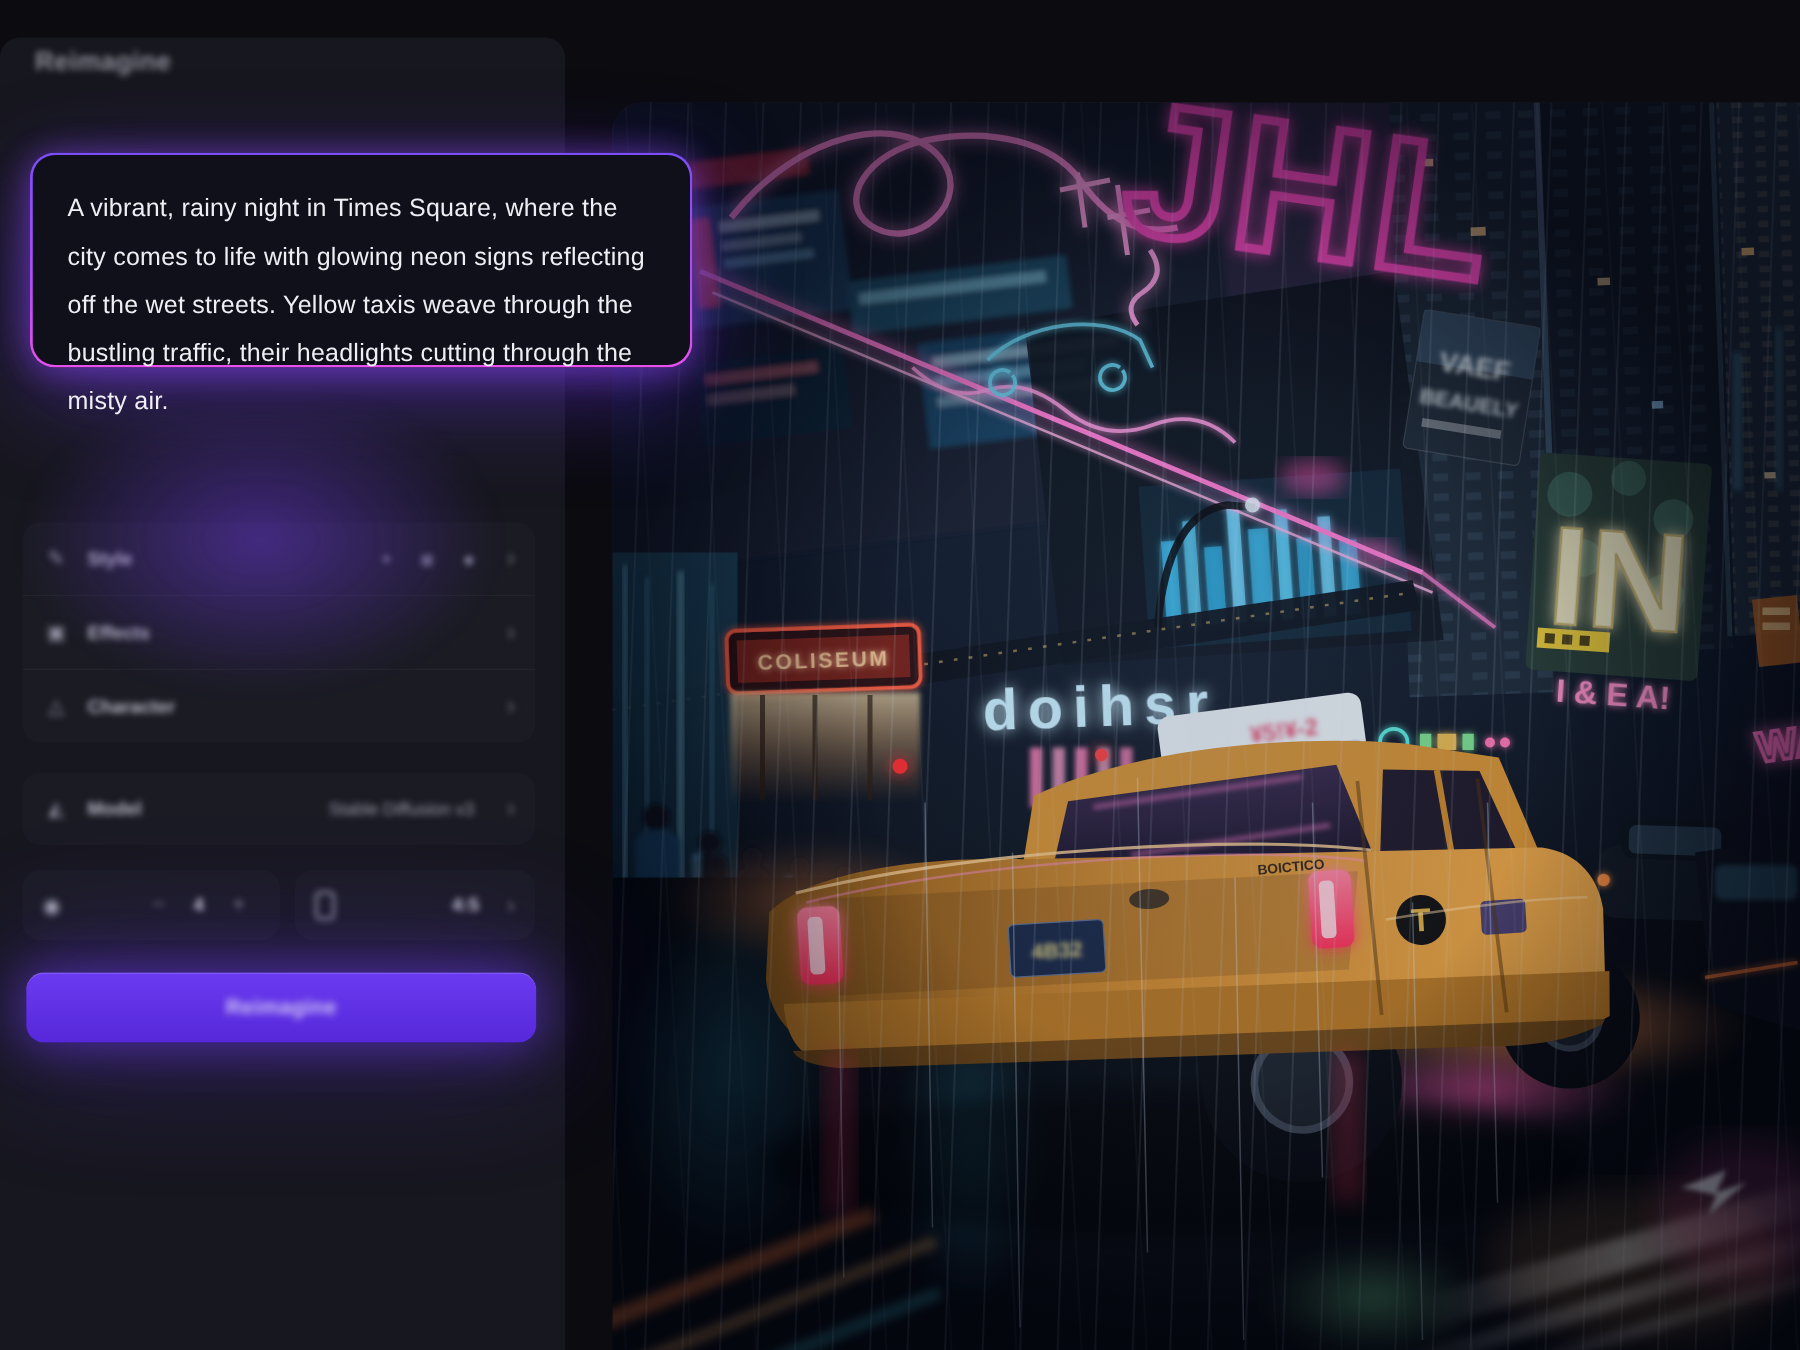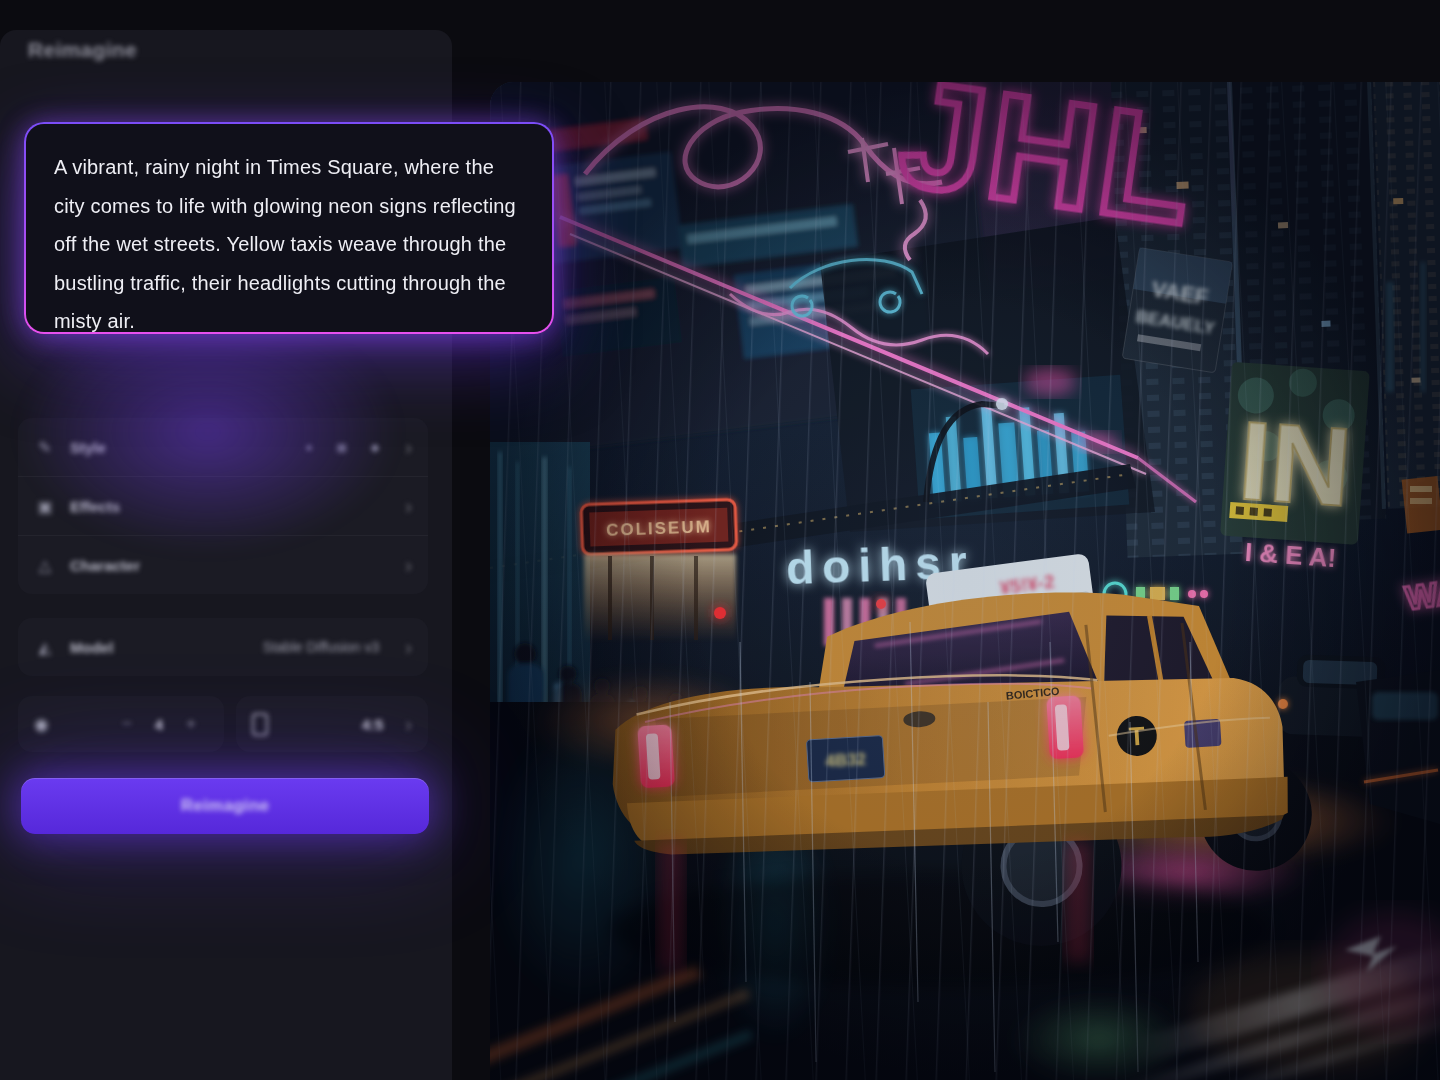--- a/index.html
+++ b/index.html
@@ -9,21 +9,21 @@
   
   .sidebar{position:absolute;left:0;top:30px;width:452px;height:1050px;
            background:#17171f;border-radius:16px 16px 0 0;}
   .sb-title{position:absolute;left:28px;top:8px;font-size:21px;font-weight:700;
             color:#8d8d99;filter:blur(2.6px);letter-spacing:.3px;}
 
   .glow-blob{position:absolute;left:0;top:300px;width:452px;height:300px;
              background:radial-gradient(58% 55% at 46% 34%,rgba(118,62,244,.46),rgba(118,62,244,0) 72%);
              filter:blur(10px);pointer-events:none;z-index:3;}
 
-  .prompt-card{position:absolute;left:24px;top:92px;width:530px;height:212px;border-radius:20px;
+  .prompt-card{position:absolute;left:24px;top:92px;width:530px;height:172px;border-radius:20px;
     background:linear-gradient(#10101a,#10101a) padding-box,
                linear-gradient(180deg,#7b4df8 0%,#a84df3 55%,#e750ee 100%) border-box;
     border:2px solid transparent;z-index:5;box-sizing:border-box;
     box-shadow:0 0 26px rgba(140,80,250,.38),0 24px 80px -6px rgba(112,60,240,.50),0 6px 30px rgba(150,60,240,.28);}
   .prompt-text{position:absolute;left:28px;right:24px;top:24px;color:#eeeef4;font-size:20px;
                line-height:38.6px;letter-spacing:.2px;font-weight:400;}
 
   .panel{position:absolute;left:18px;width:410px;background:rgba(28,28,38,.85);border-radius:14px;z-index:2;}
   .menu-panel{top:388px;}
   .row{display:flex;align-items:center;height:58px;padding:0 16px;gap:14px;}

